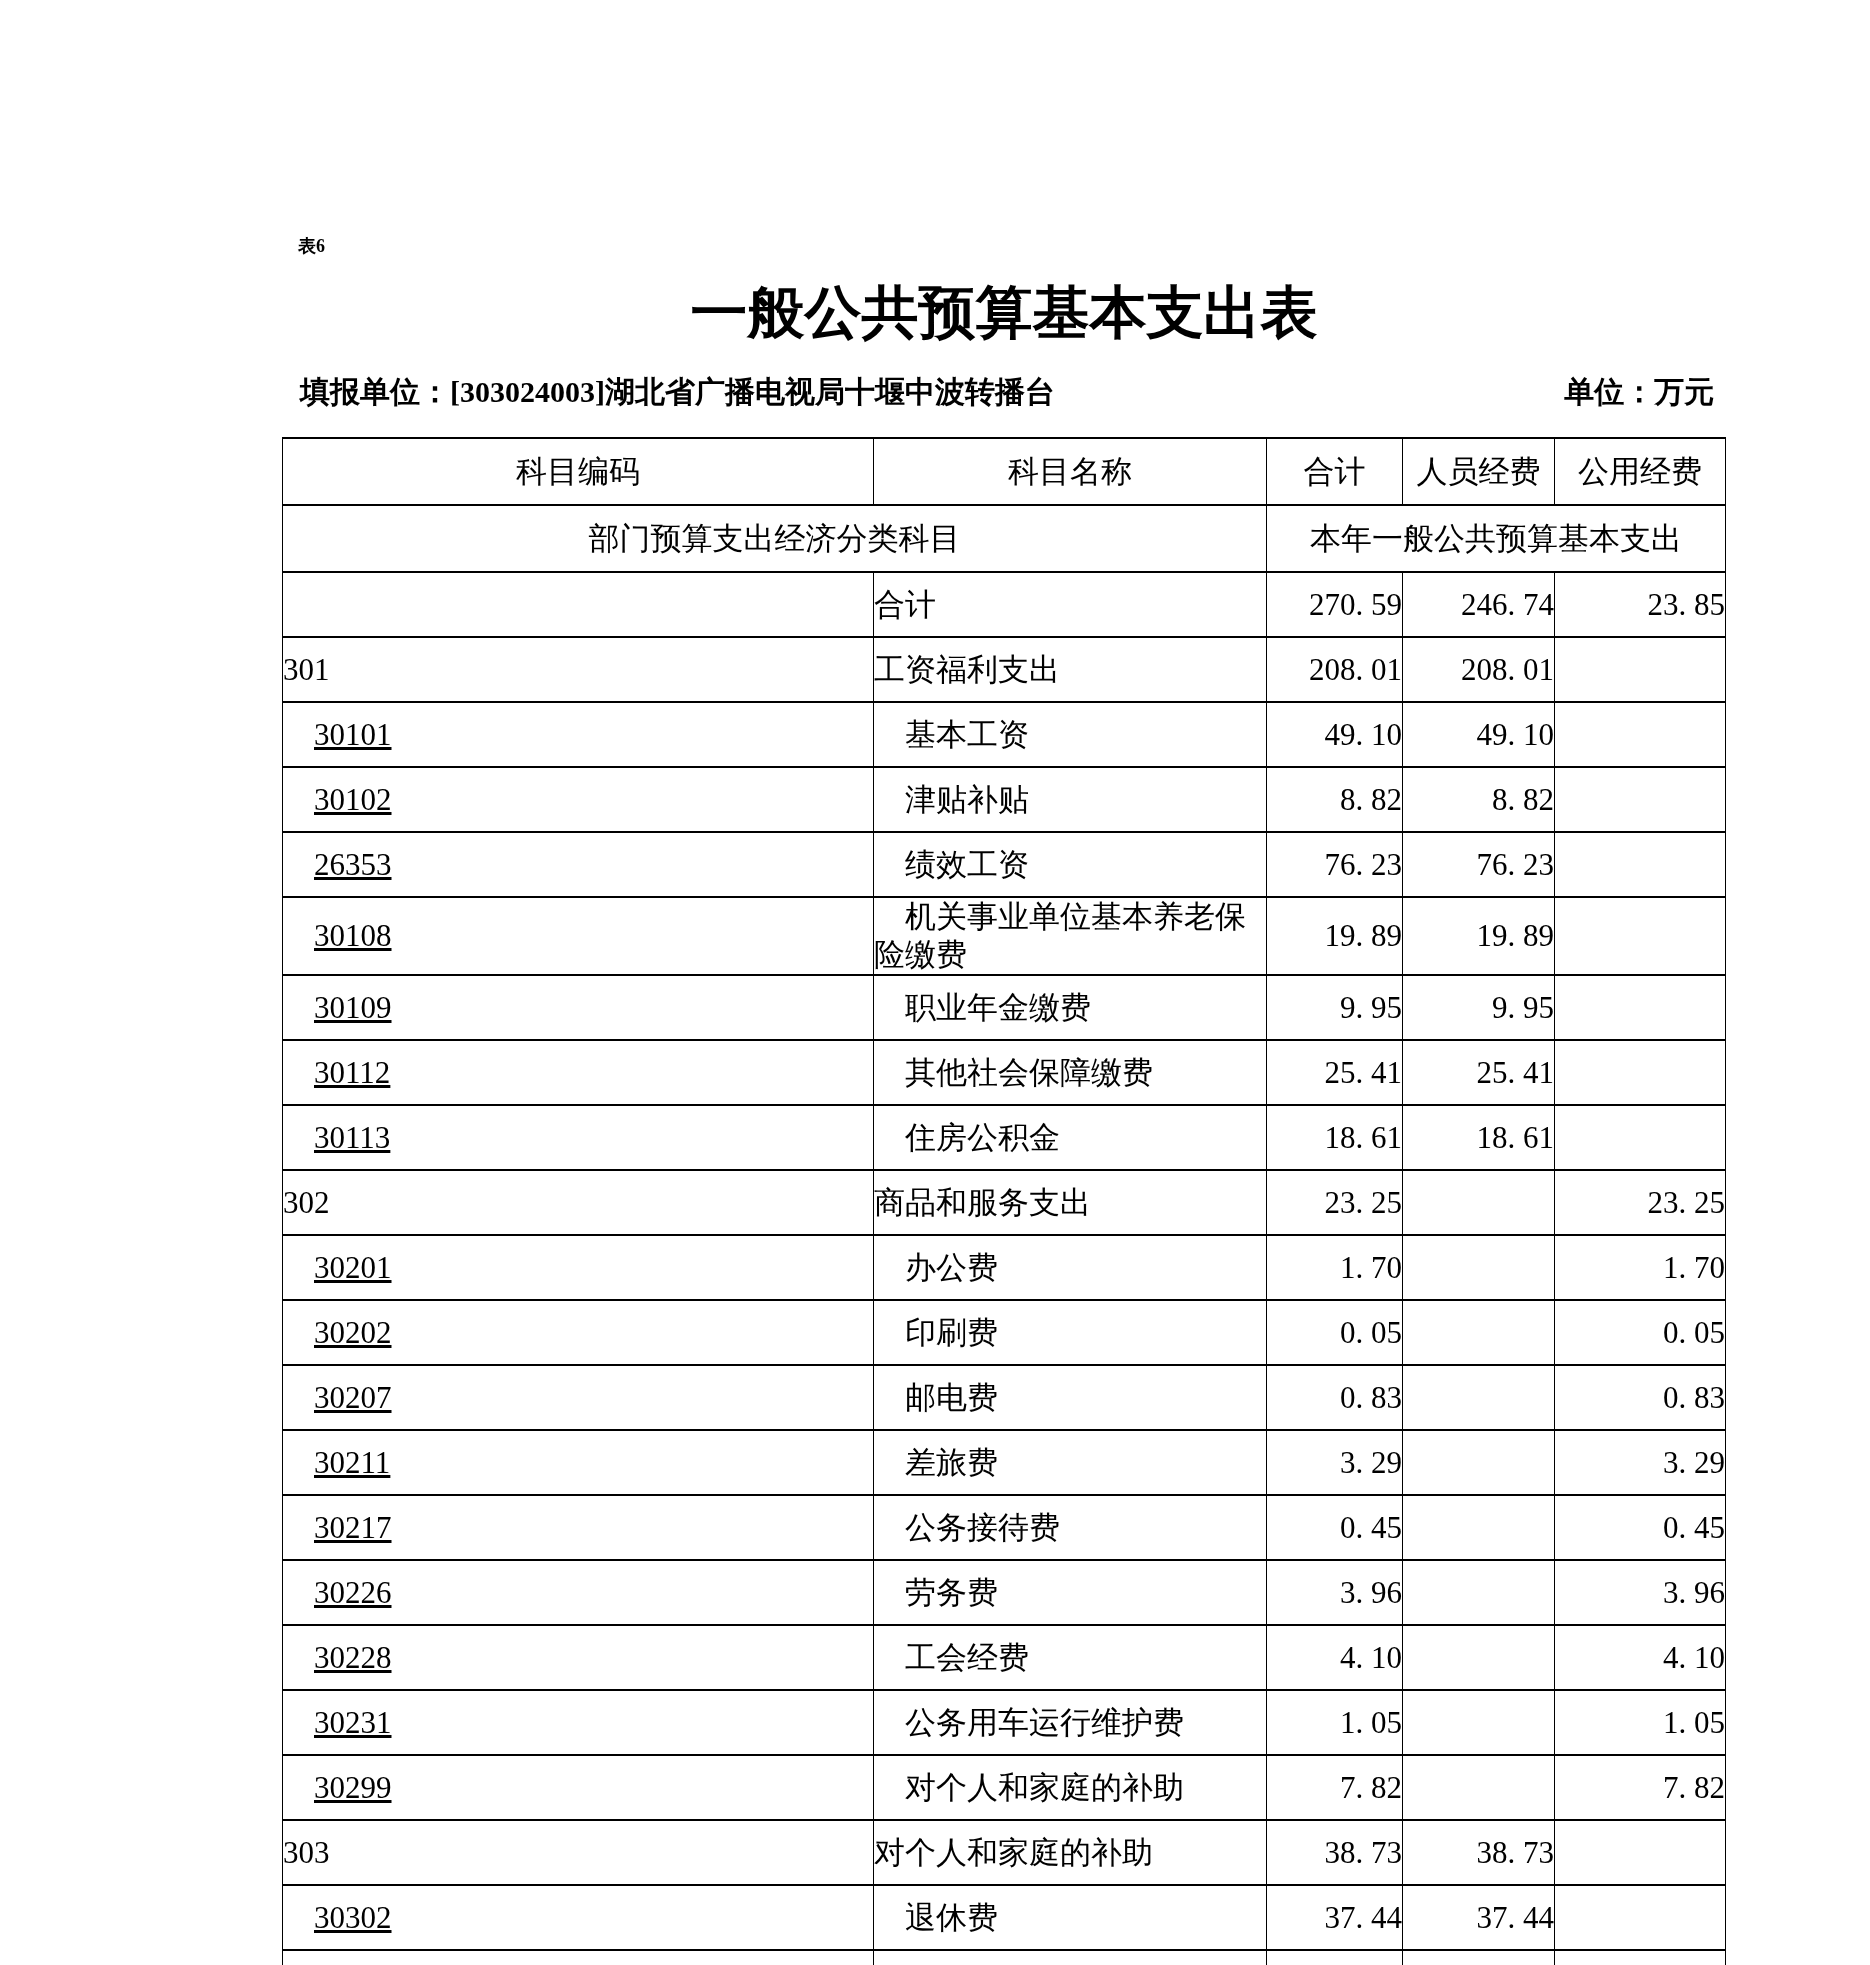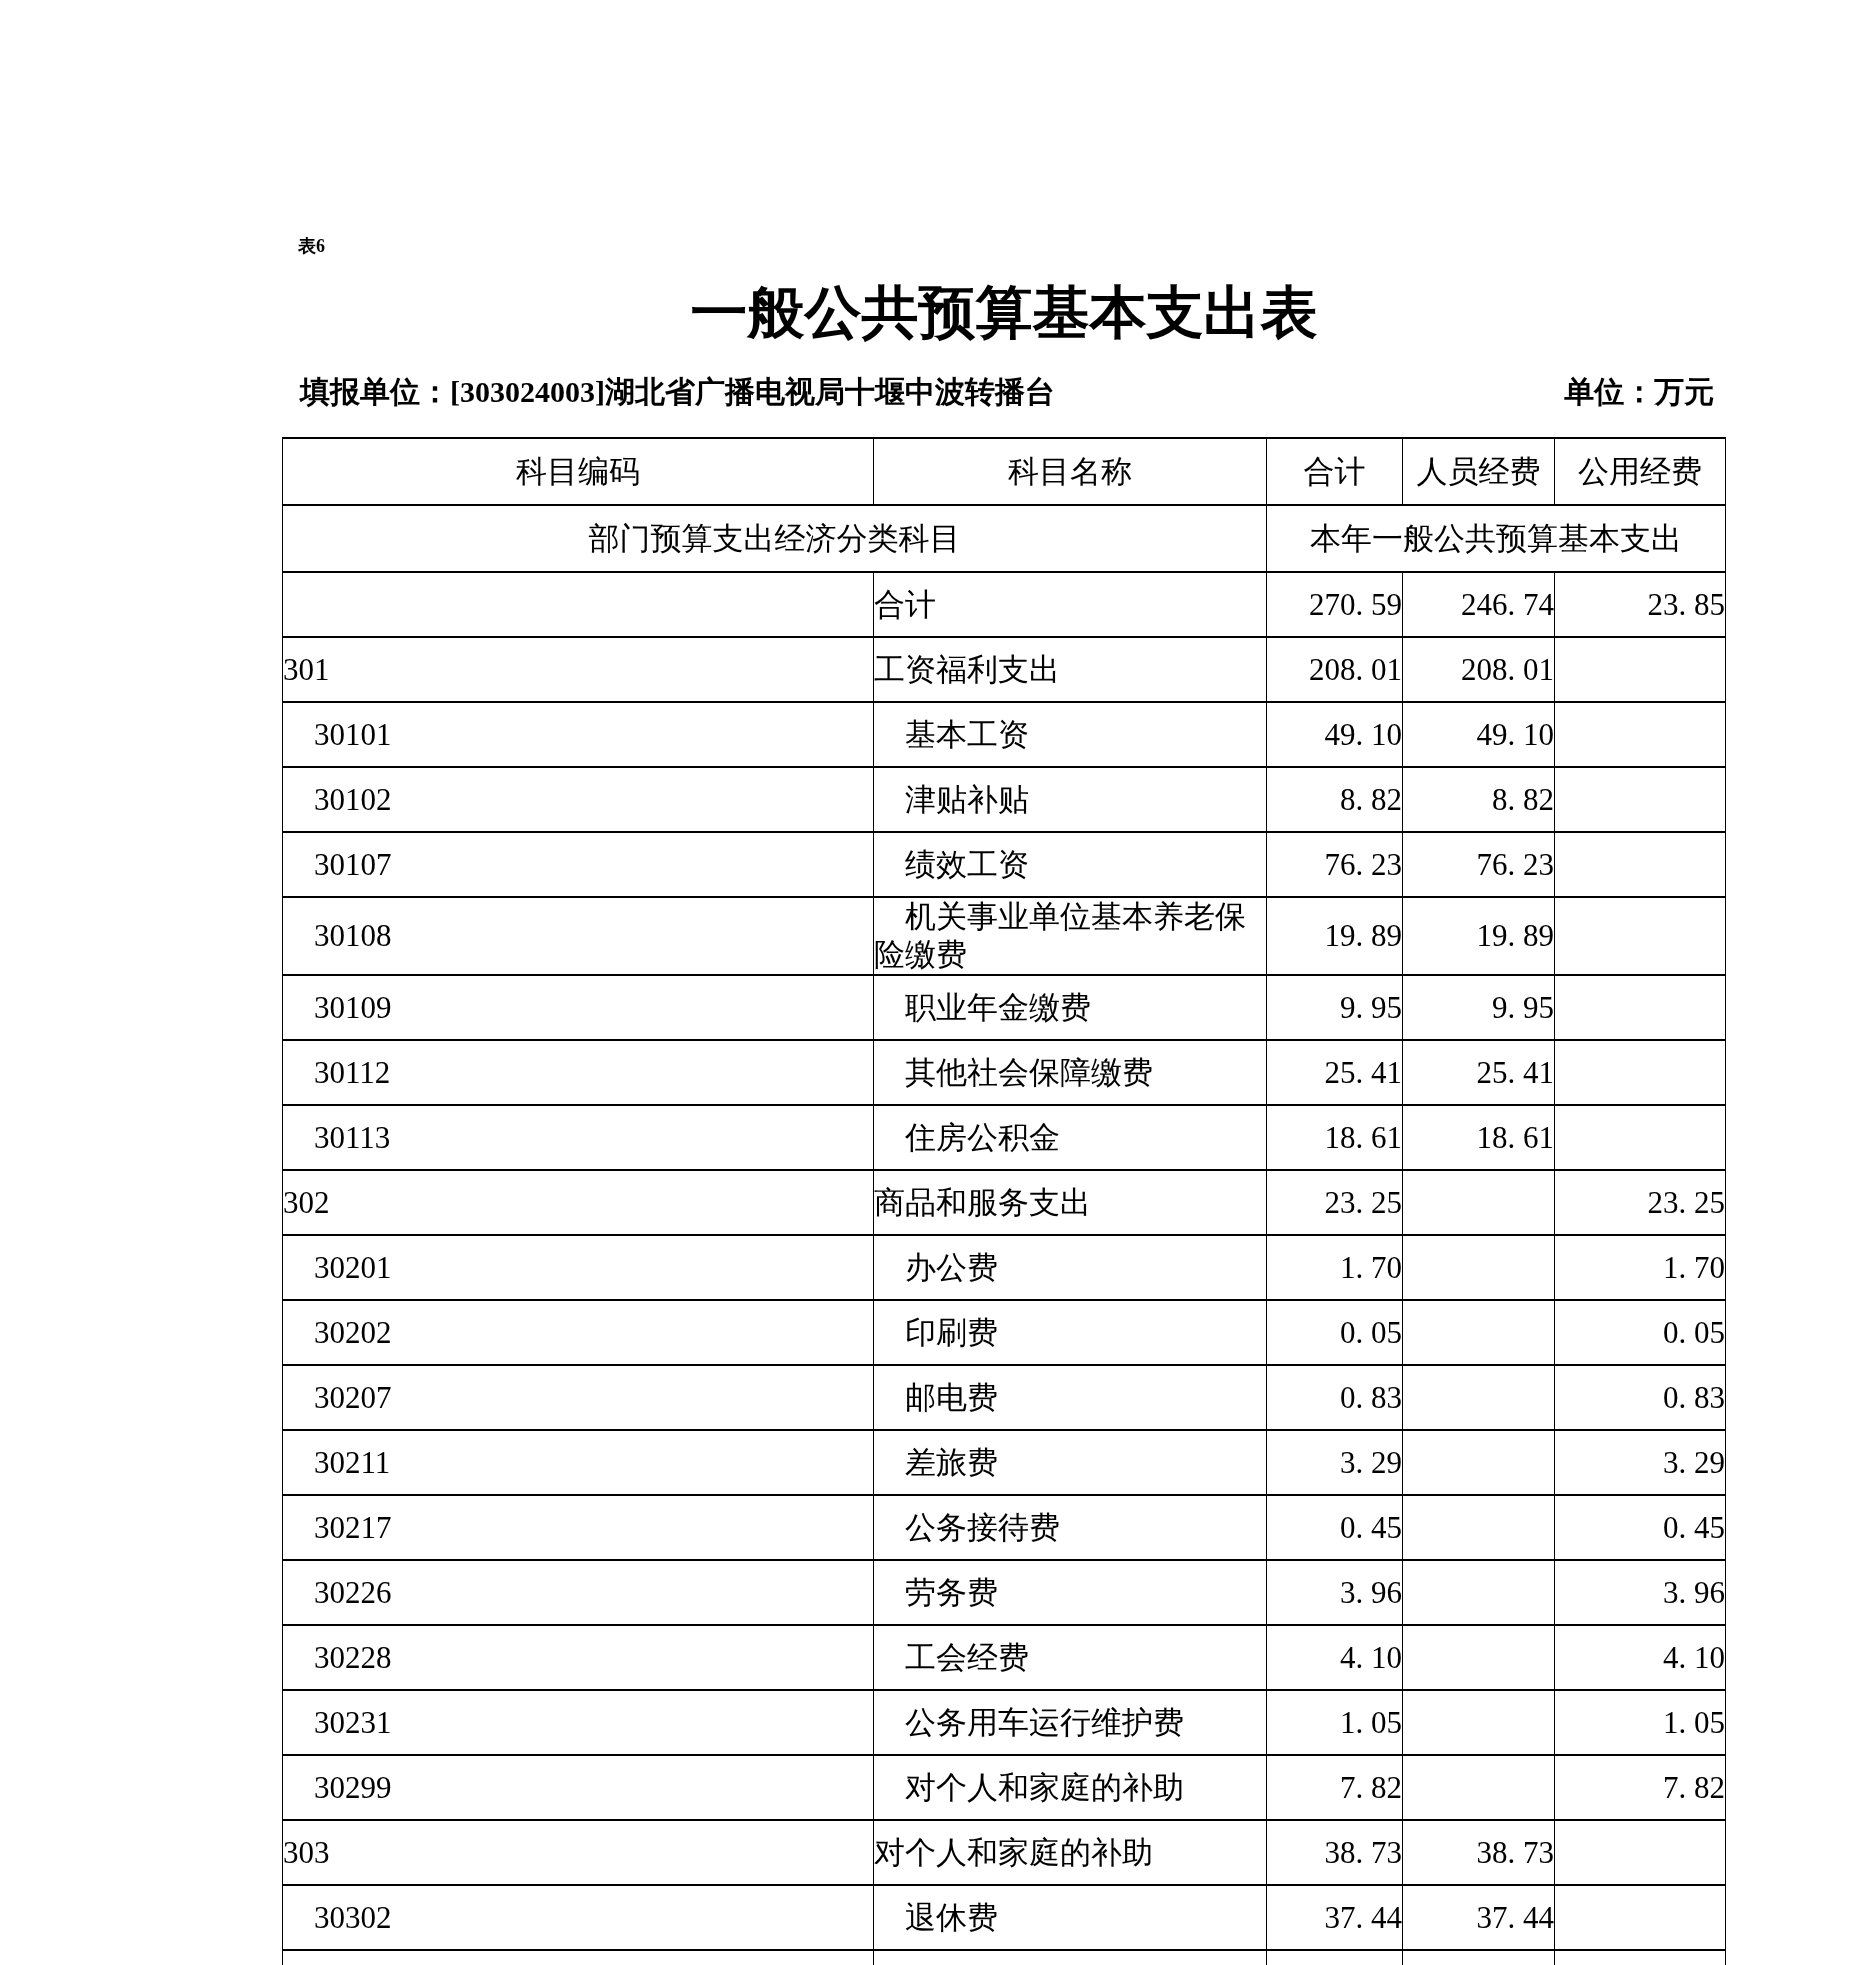--- a/index.html
+++ b/index.html
@@ -63,21 +63,21 @@
   }
   tr.hdr-row { height: 67px; }
   tbody tr.data-row { height: 65px; }
   tbody tr.data-row.tall { height: 76px; }
   th.group-hdr, th.col-hdr { text-align: center; }
   td.code {
     text-align: left;
     padding-left: 11.8px;
     white-space: nowrap;
   }
-  tr.sub td.code { text-indent: 31px; }
+  tr.sub td.code { text-indent: 31px; text-decoration: underline; }
   td.name {
     text-align: left;
     padding-left: 13.4px;
     line-height: 38px;
     word-break: break-all;
   }
   tr.sub td.name { text-indent: 31px; }
   td.num {
     text-align: right;
     padding-right: 14px;
@@ -142,21 +142,21 @@
       <td class="num"></td>
     </tr>
         <tr class="data-row sub">
       <td class="code">30102</td>
       <td class="name">津贴补贴</td>
       <td class="num">8. 82</td>
       <td class="num">8. 82</td>
       <td class="num"></td>
     </tr>
         <tr class="data-row sub">
-      <td class="code">30107</td>
+      <td class="code">26353</td>
       <td class="name">绩效工资</td>
       <td class="num">76. 23</td>
       <td class="num">76. 23</td>
       <td class="num"></td>
     </tr>
         <tr class="data-row sub tall">
       <td class="code">30108</td>
       <td class="name">机关事业单位基本养老保险缴费</td>
       <td class="num">19. 89</td>
       <td class="num">19. 89</td>

